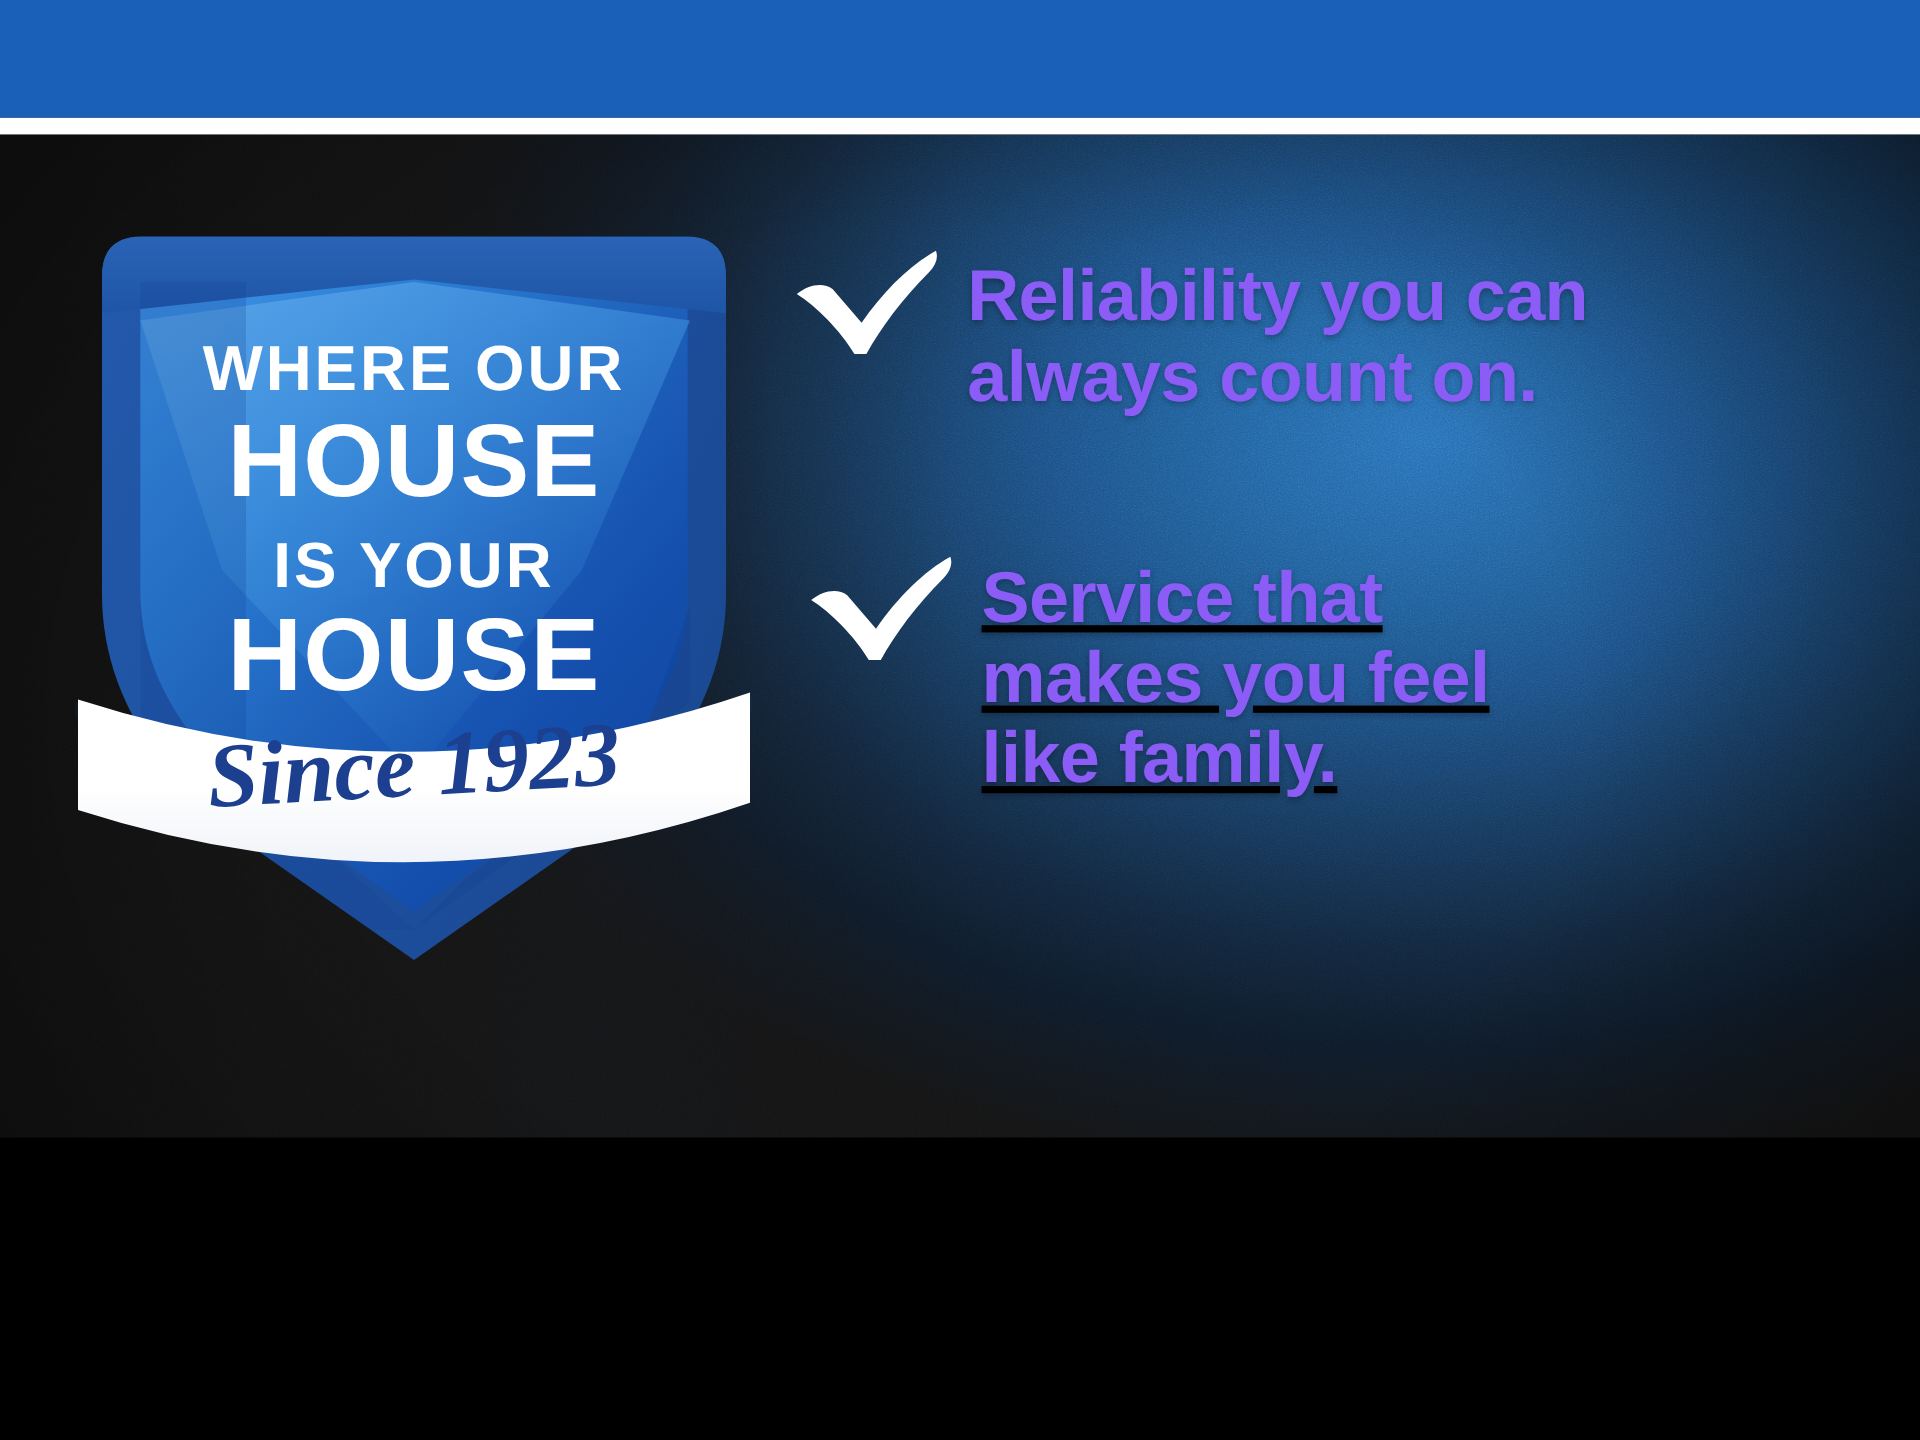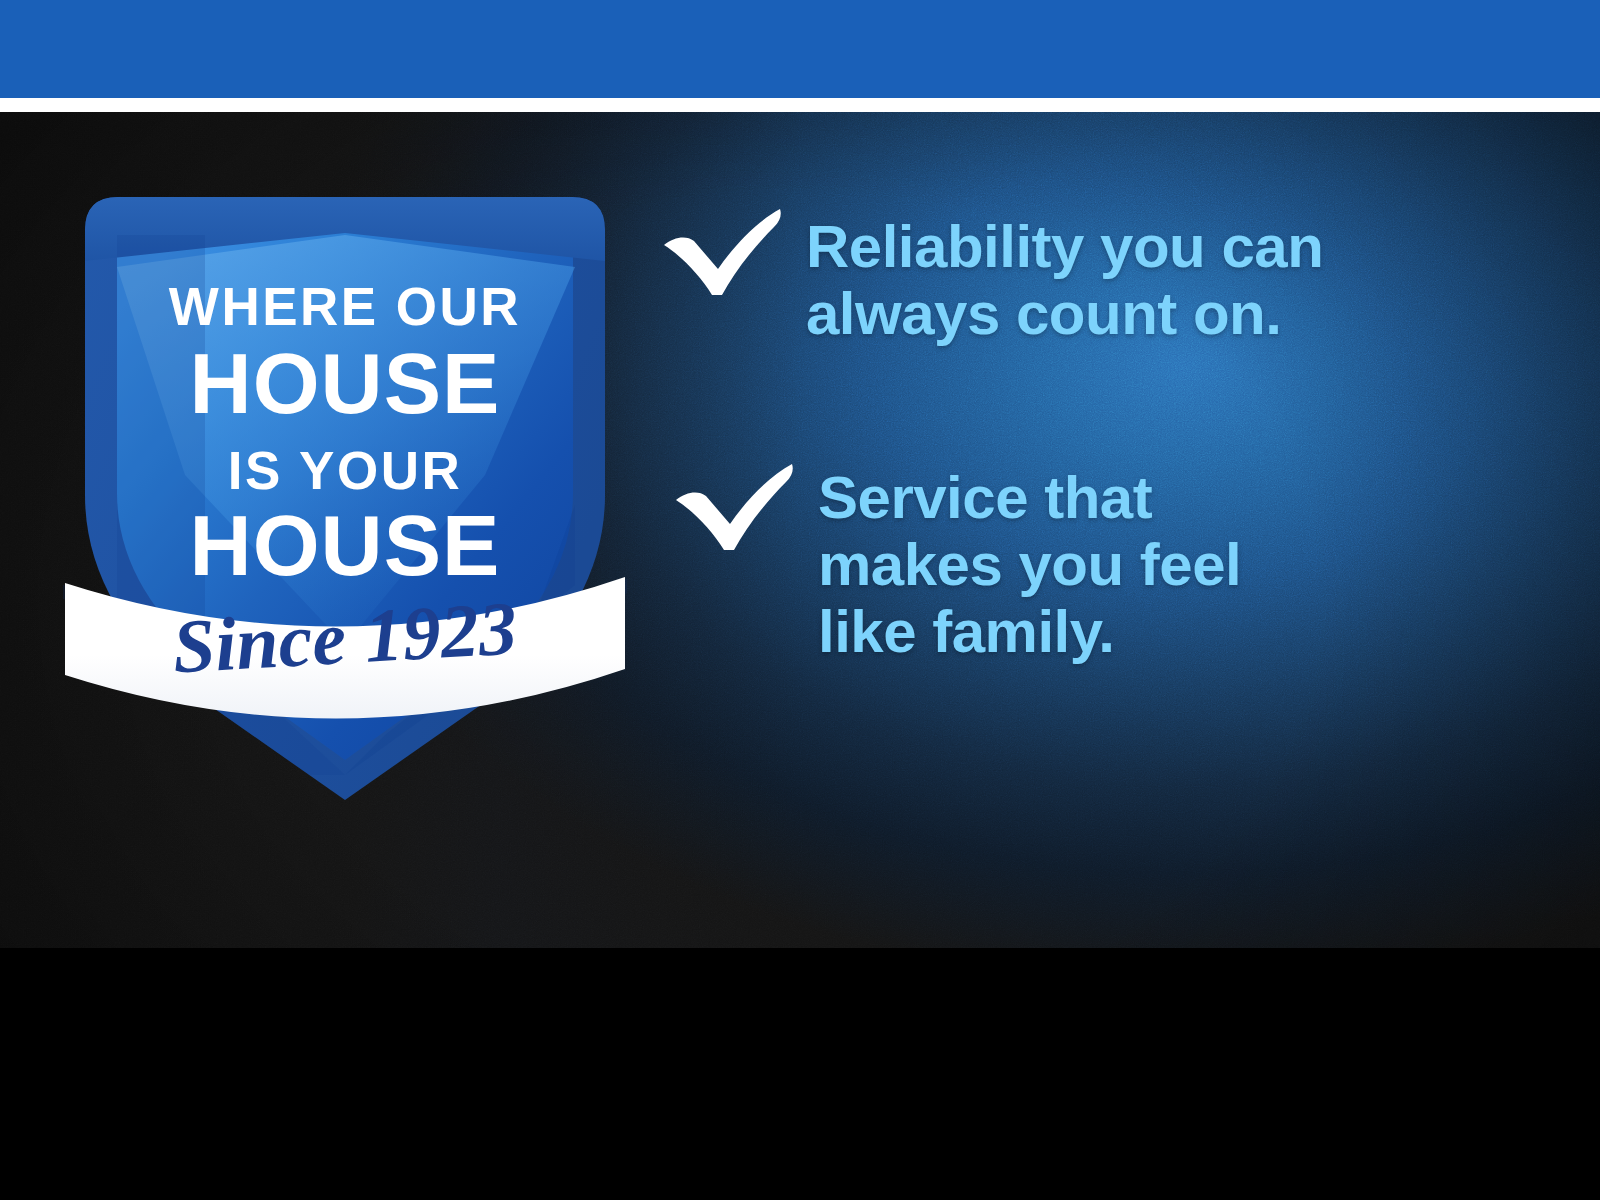--- a/index.html
+++ b/index.html
@@ -122,32 +122,32 @@
     width: 900px;
     height: 974px;
     z-index: 15;
   }
   .bullet {
     position: absolute;
     display: flex;
     align-items: flex-start;
   }
   #bullet-0 { left: 0;  top: 95px;  }
-  #bullet-1 { left: 12px; top: 350px; }
+  #bullet-1 { left: 12px; top: 350px; text-decoration: underline; }
   #bullet-2 { left: 2px; top: 665px; }
 
   .check-icon {
     flex: 0 0 auto;
     width: 128px;
     margin-right: 18px;
   }
   .check-icon svg { display: block; }
 
   .bullet-text {
-    color: #7dd3fc;
+    color: #8b5cf6;
     font-family: "Liberation Sans", sans-serif;
     font-weight: 700;
     font-size: 60px;
     line-height: 1.12;
     letter-spacing: -0.5px;
     white-space: pre-line;
     padding-top: 6px;
     text-shadow: 0 2px 5px rgba(0,0,0,0.28);
   }
   #bullet-1 .bullet-text,

